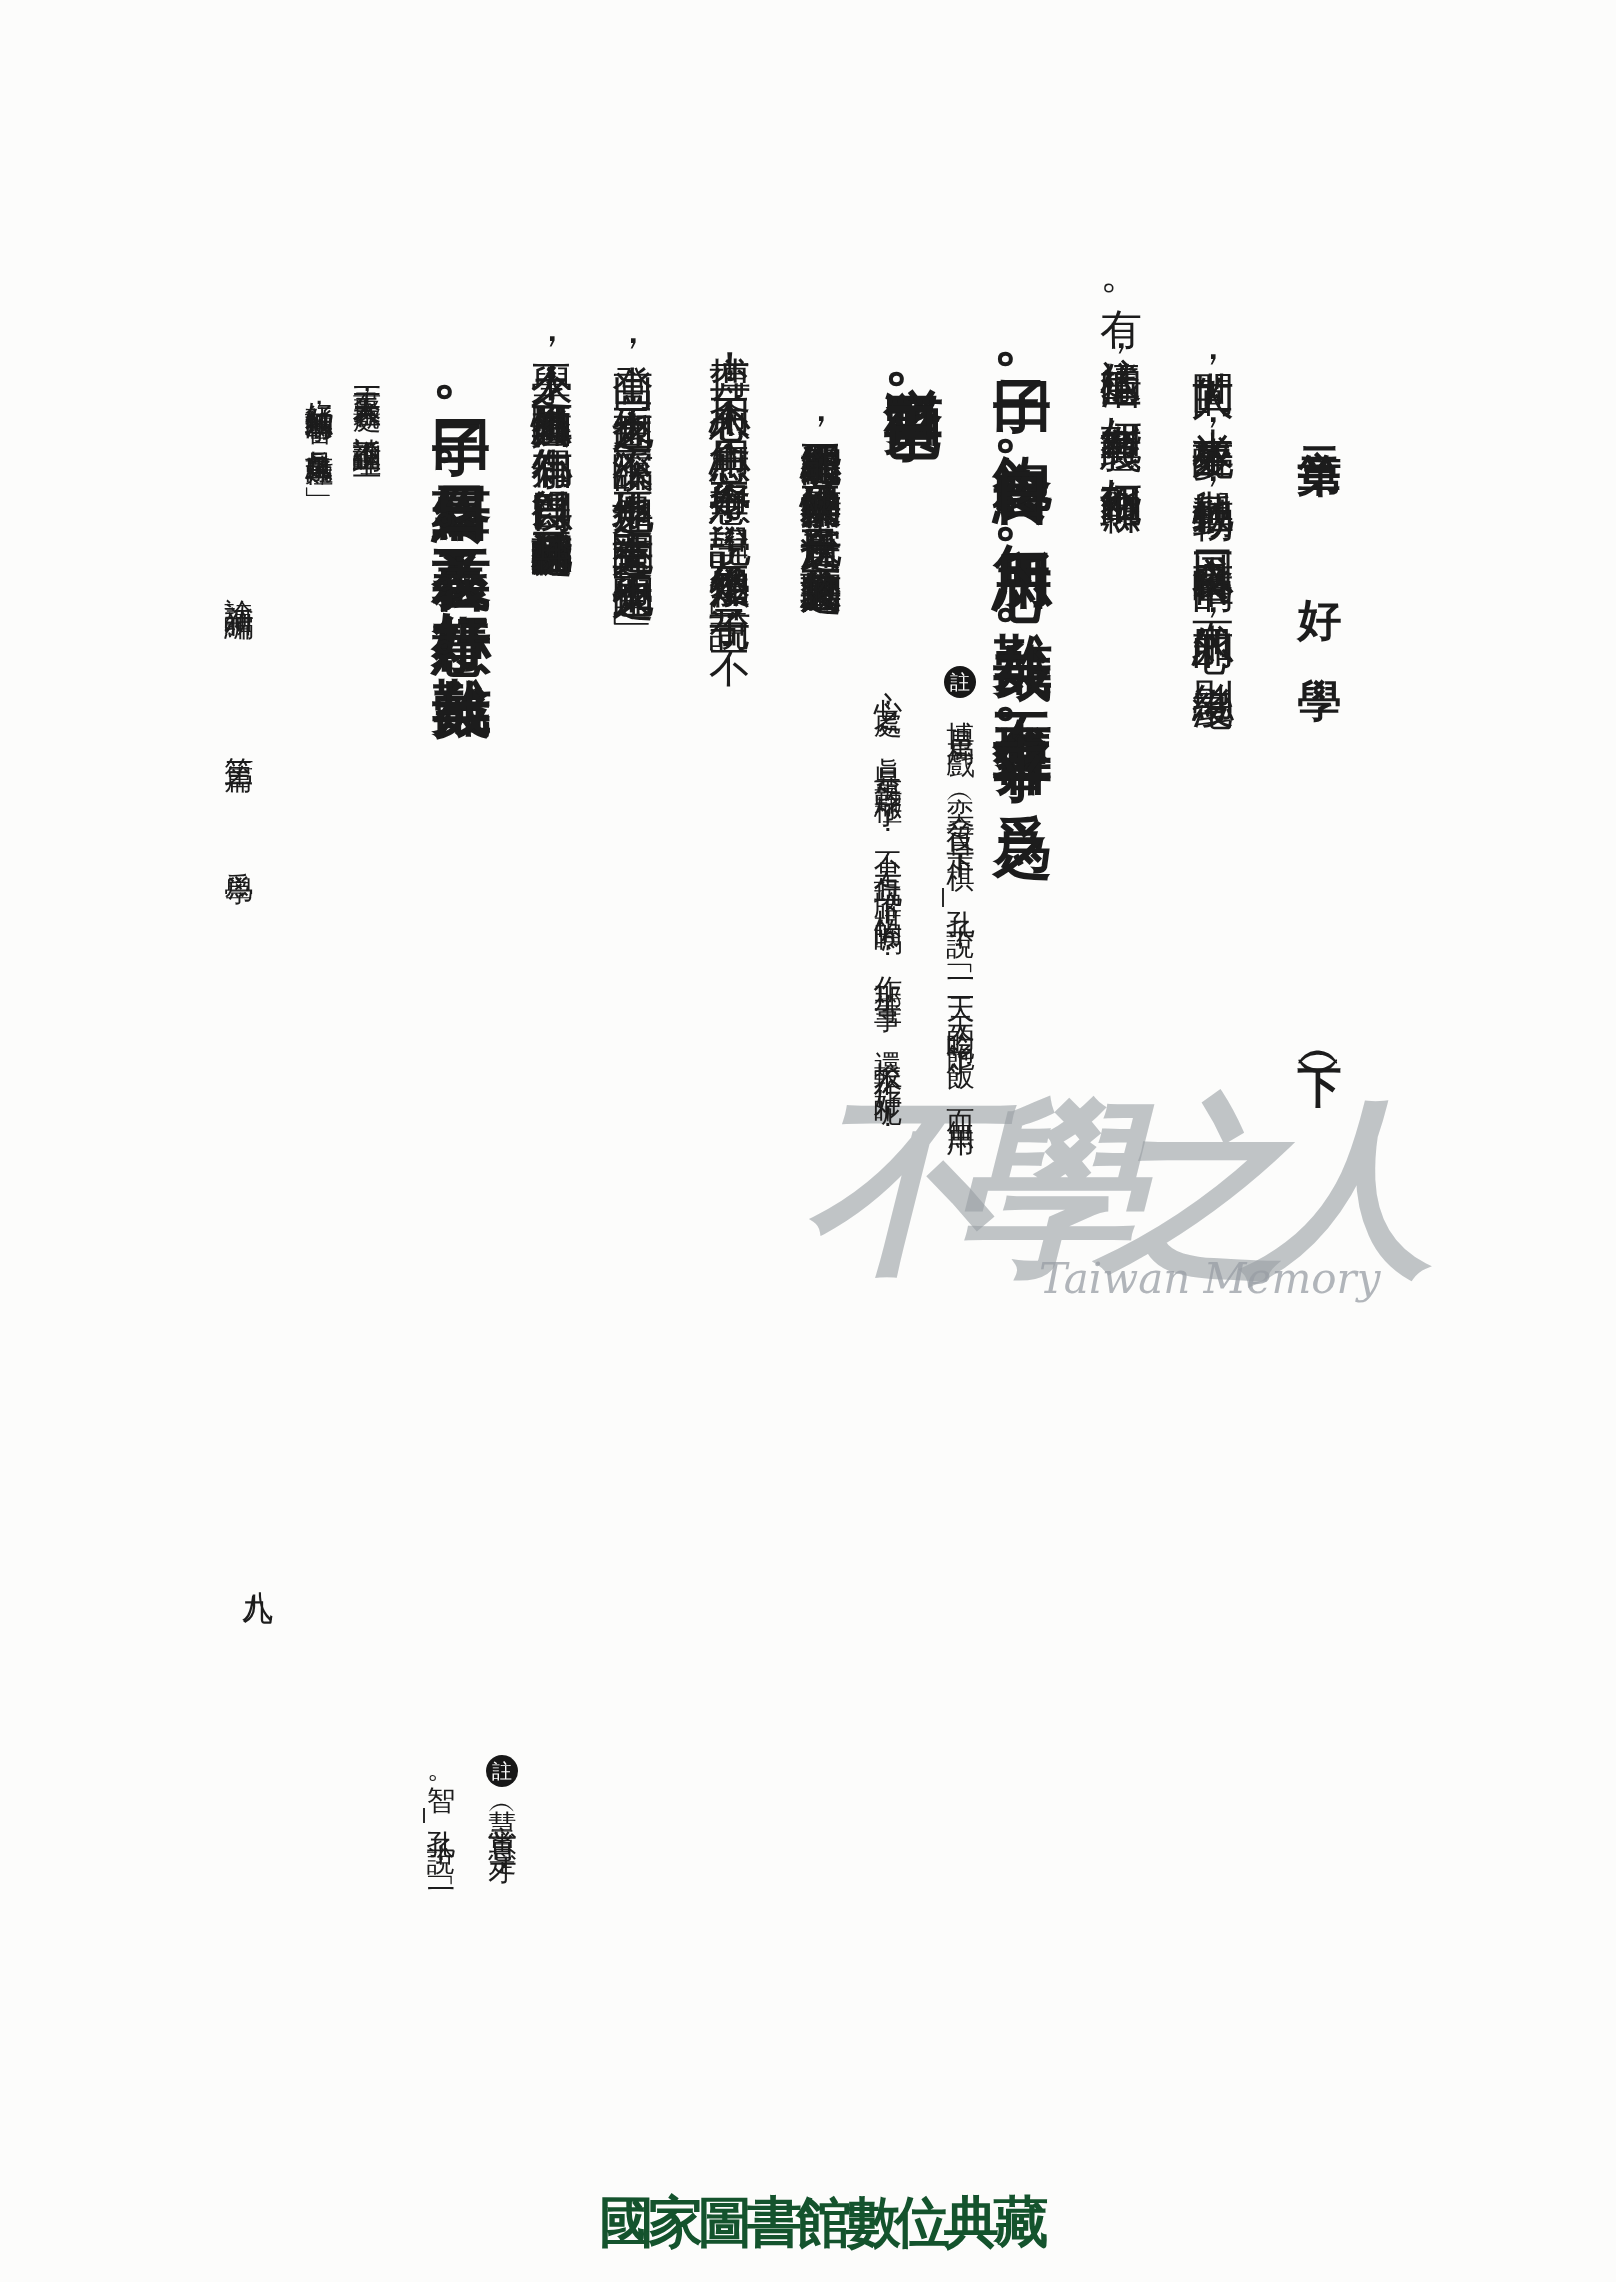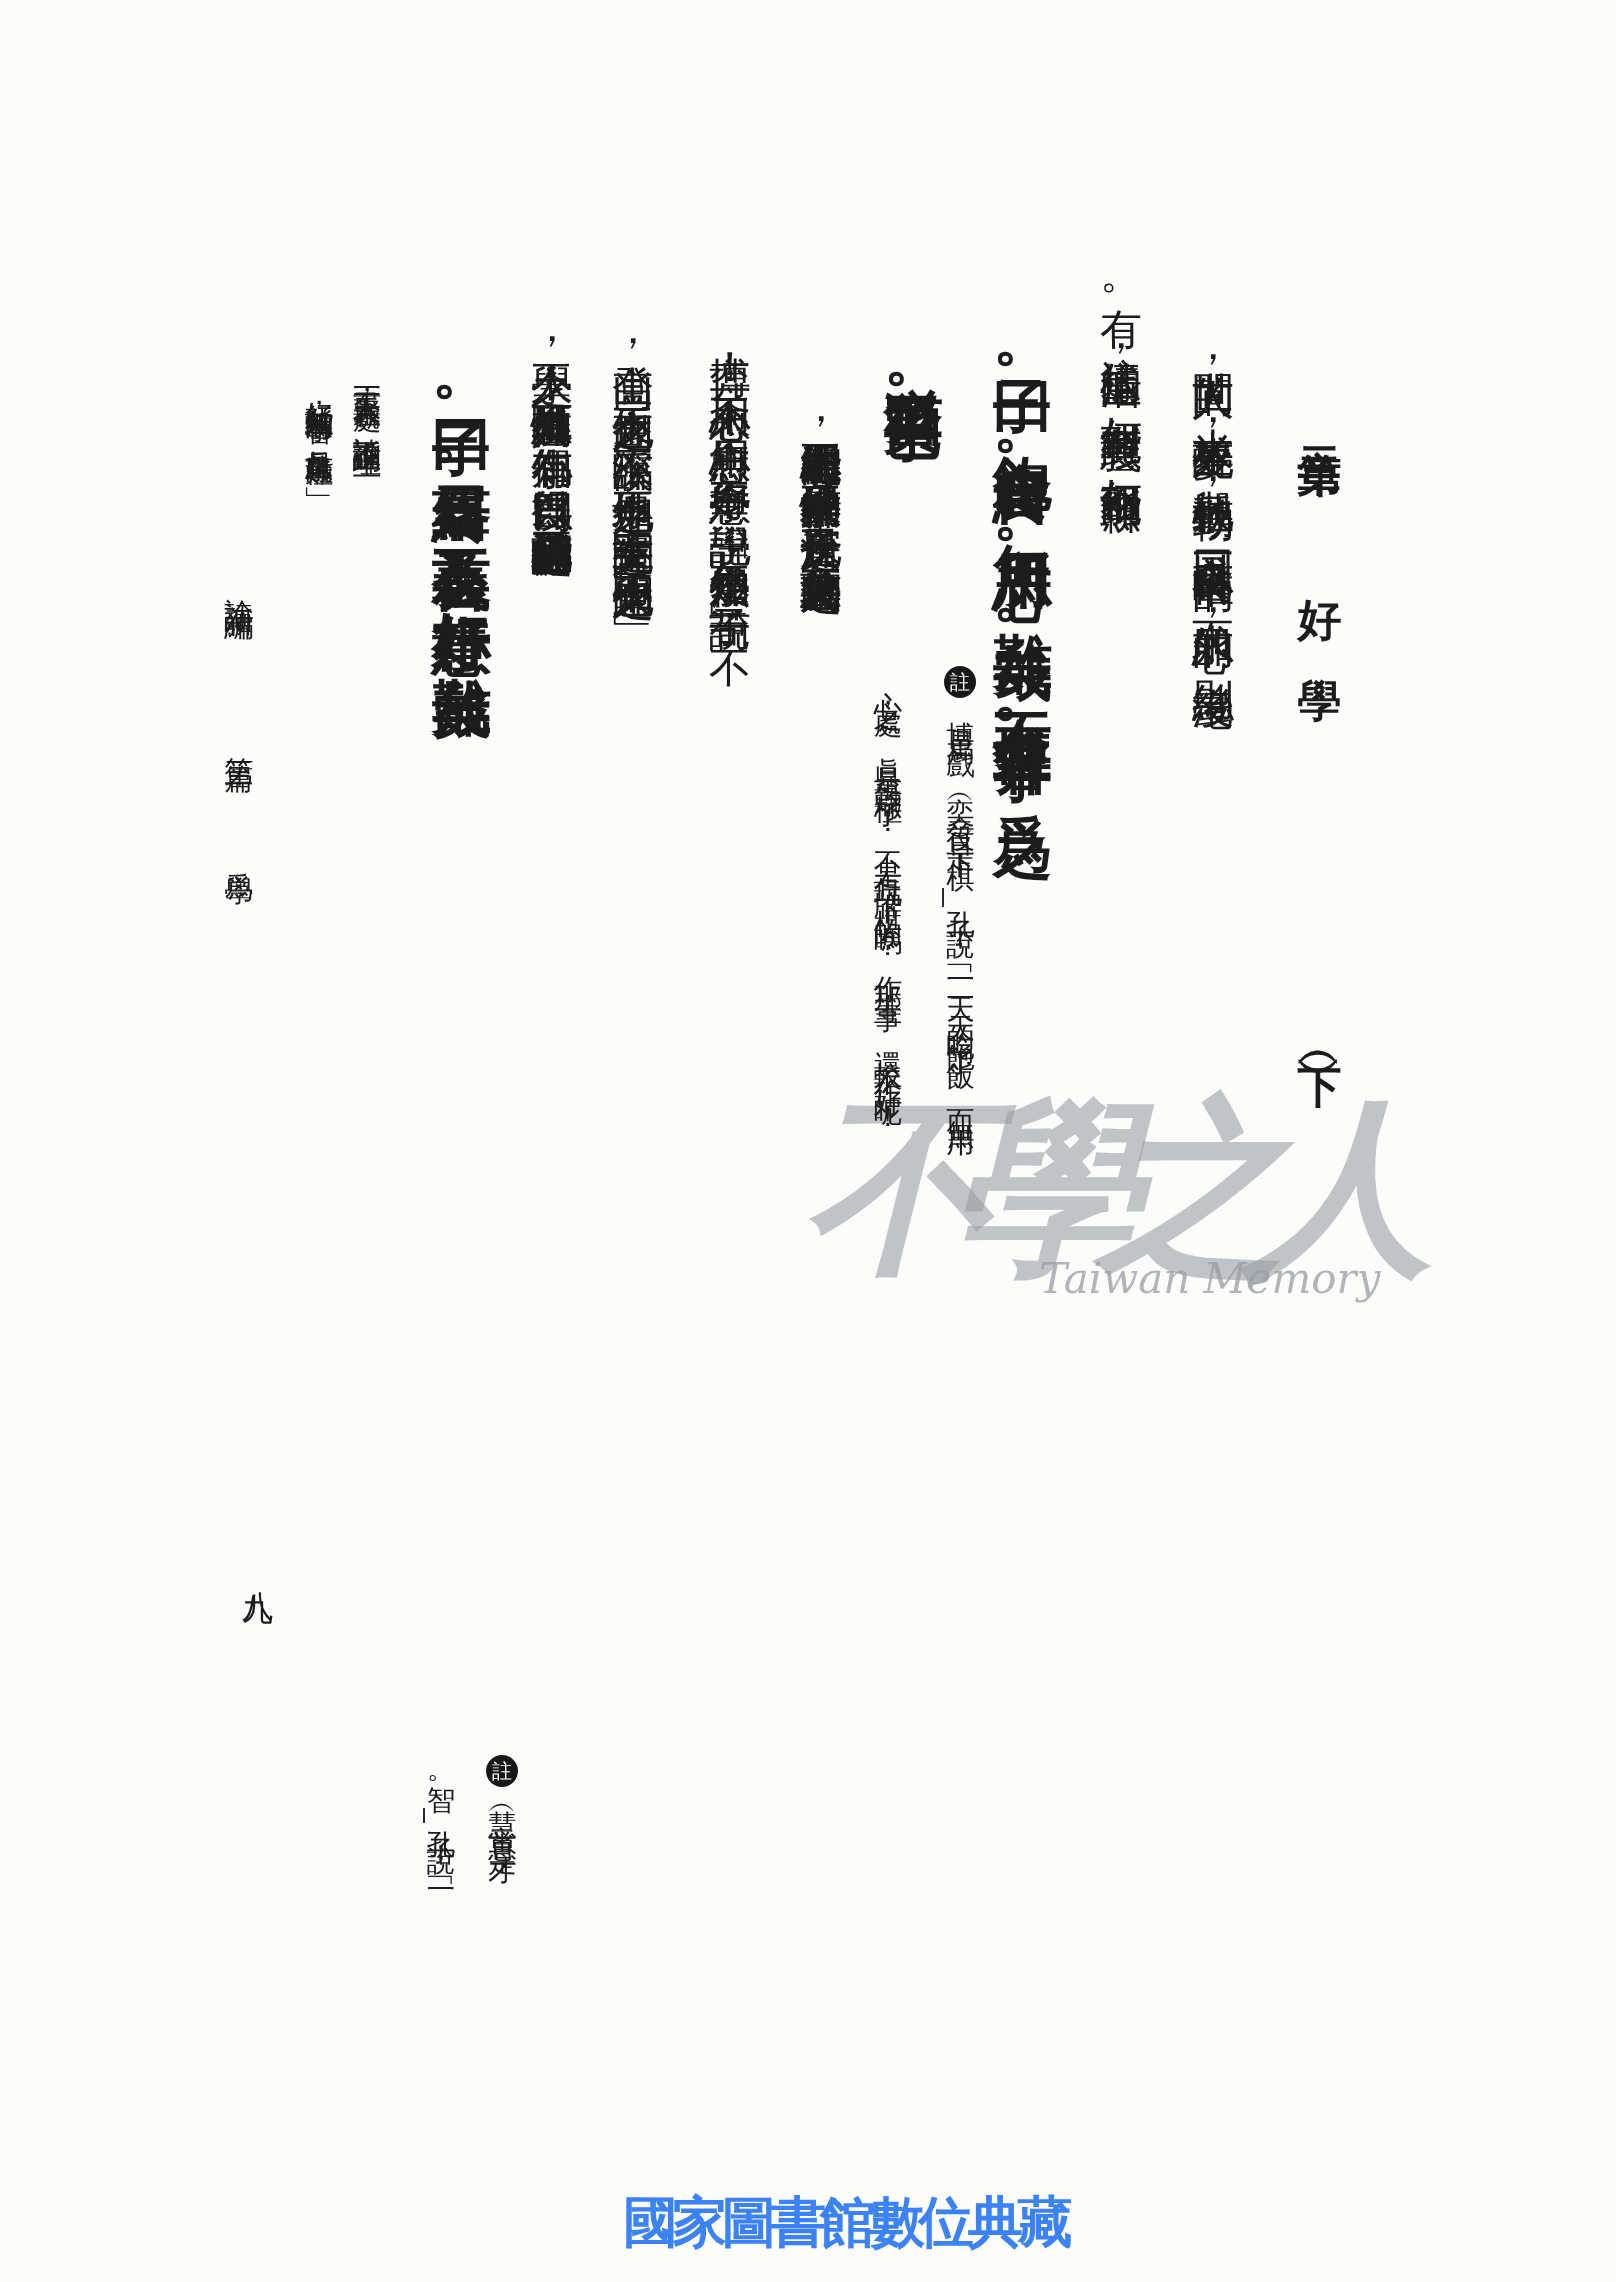--- a/index.html
+++ b/index.html
@@ -59,24 +59,23 @@
     color:rgba(152,158,164,0.75);
     z-index:1;
     white-space:nowrap;
   }
   #stamp{
     position:absolute;
     left:599px;top:2186px;
     font-size:55px;
     letter-spacing:-5.7px;
     font-weight:bold;
-    color:#3b82f6;
+    color:#14532d;
     z-index:2;
     white-space:nowrap;
-    margin-left:24px;
   }
 </style>
 </head>
 <body>
 
 <div id="page">
 
   <div id="watermark-cjk">不學之人</div>
   <div id="watermark-latin">Taiwan Memory</div>
 

